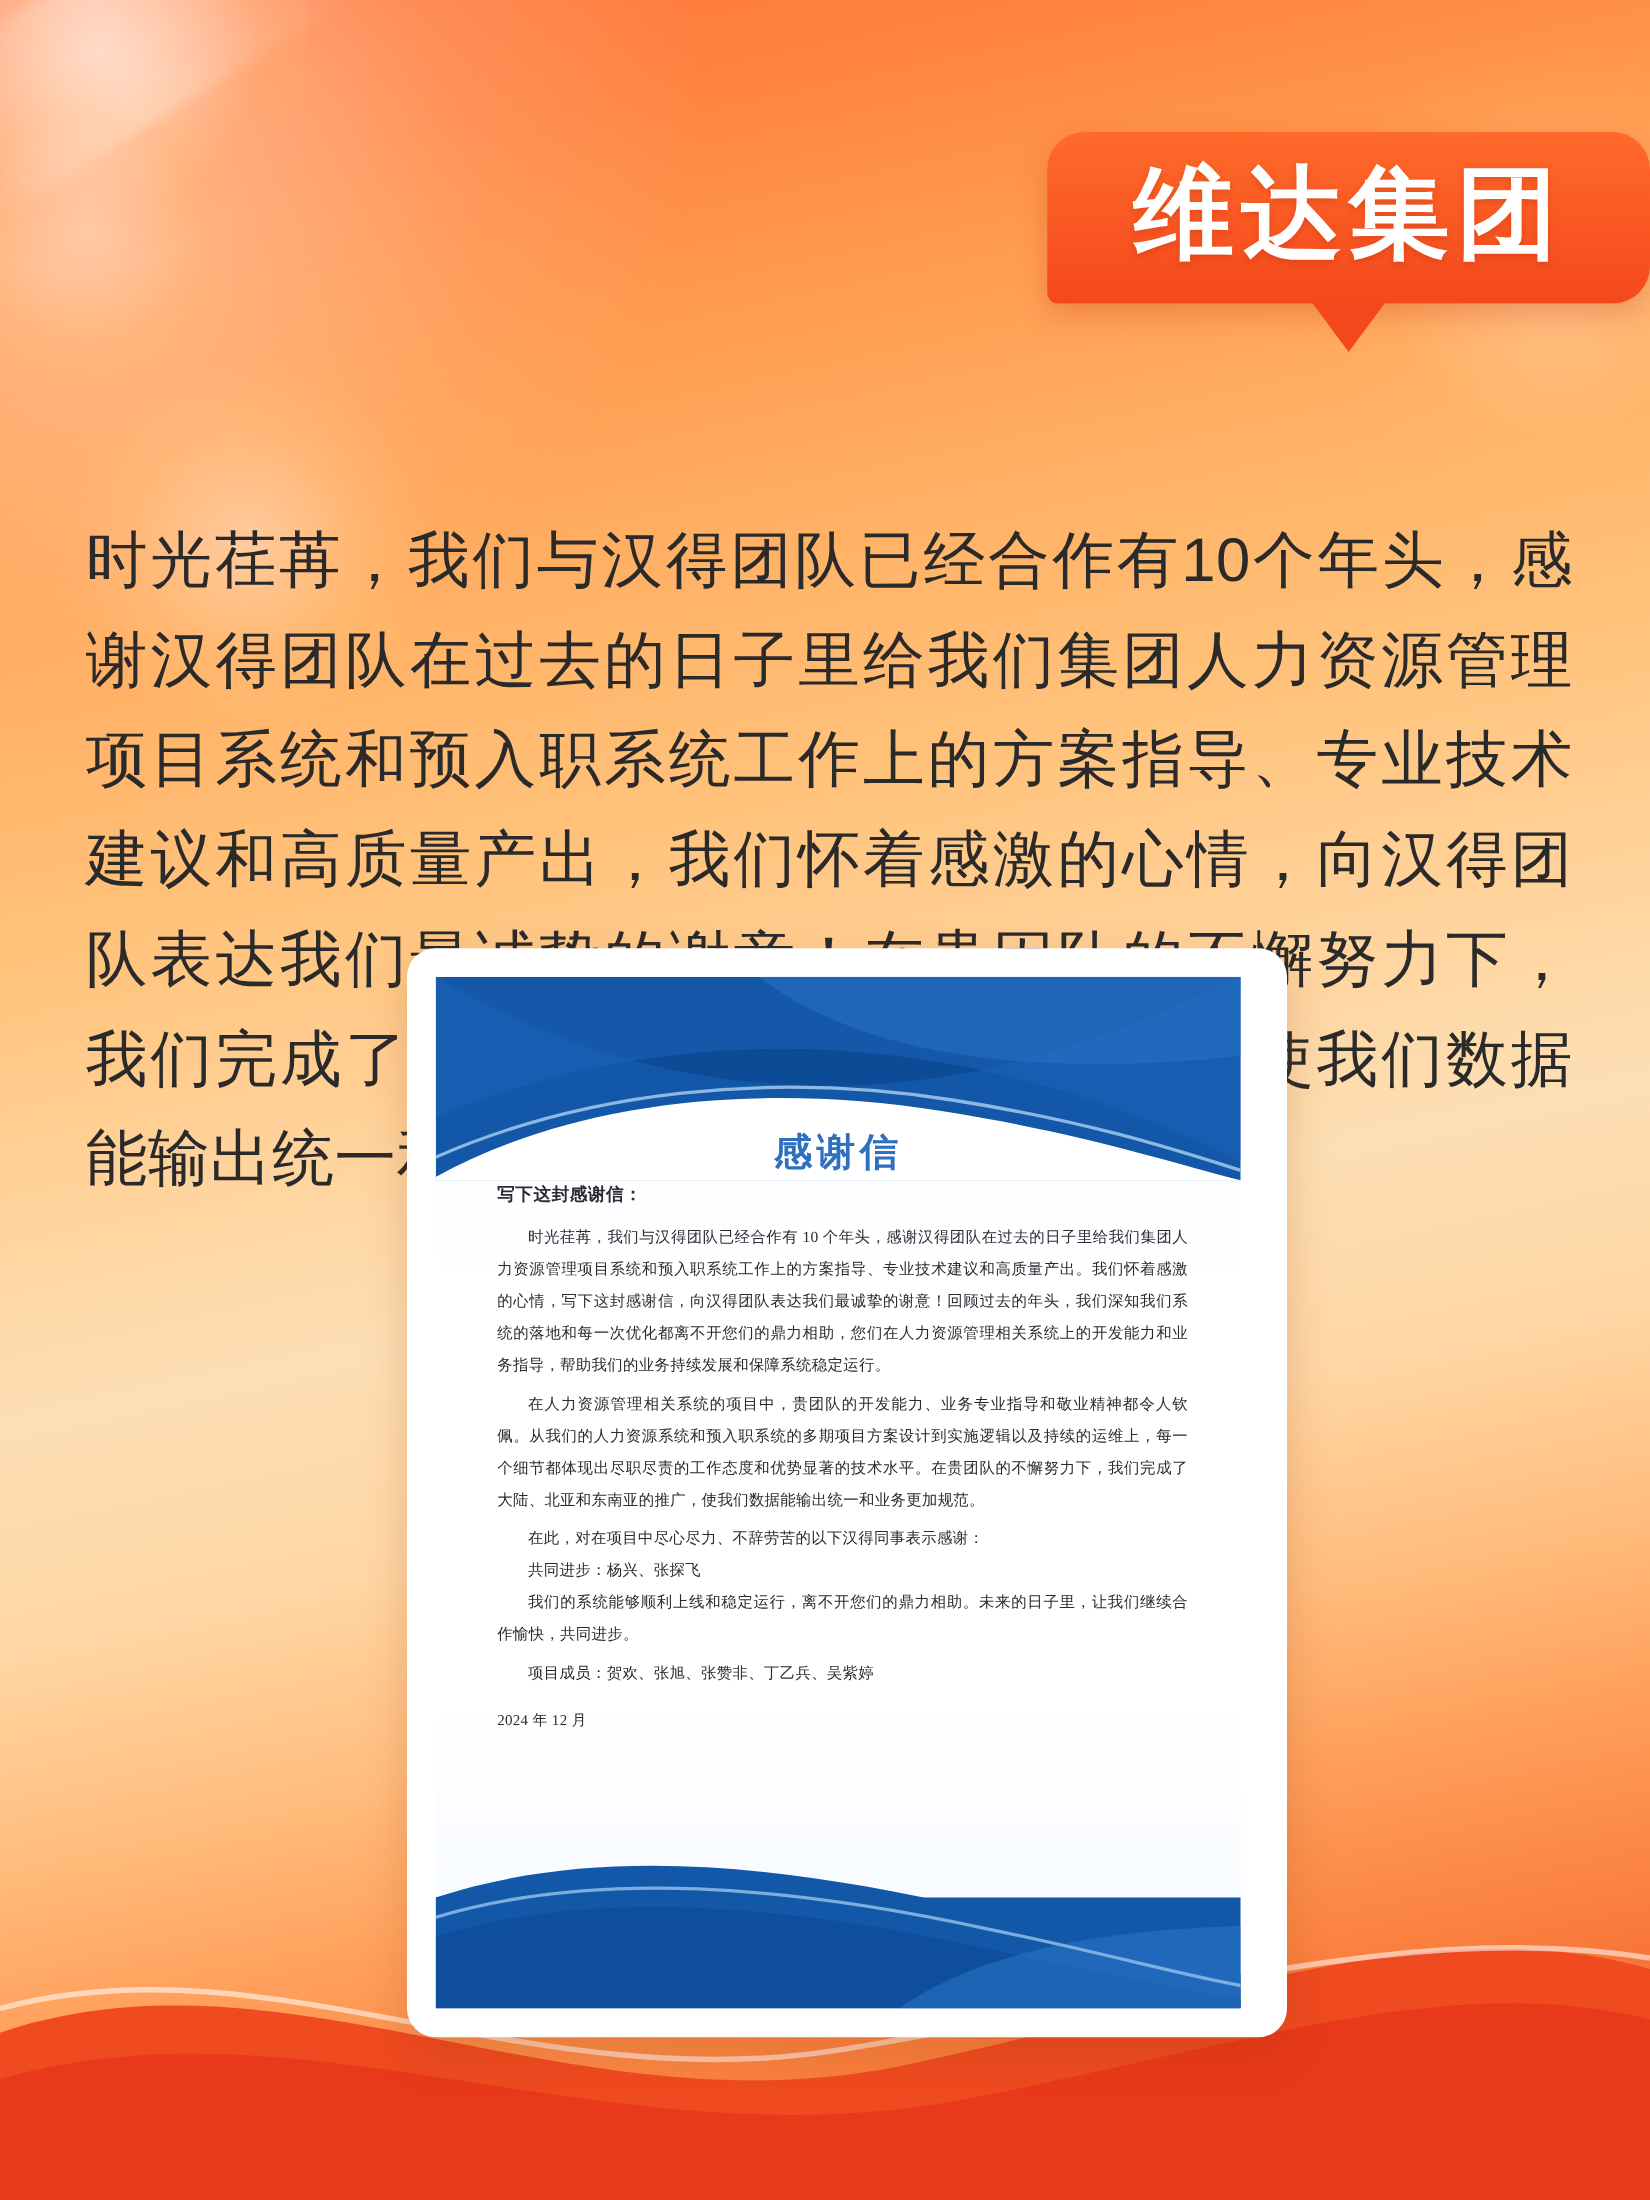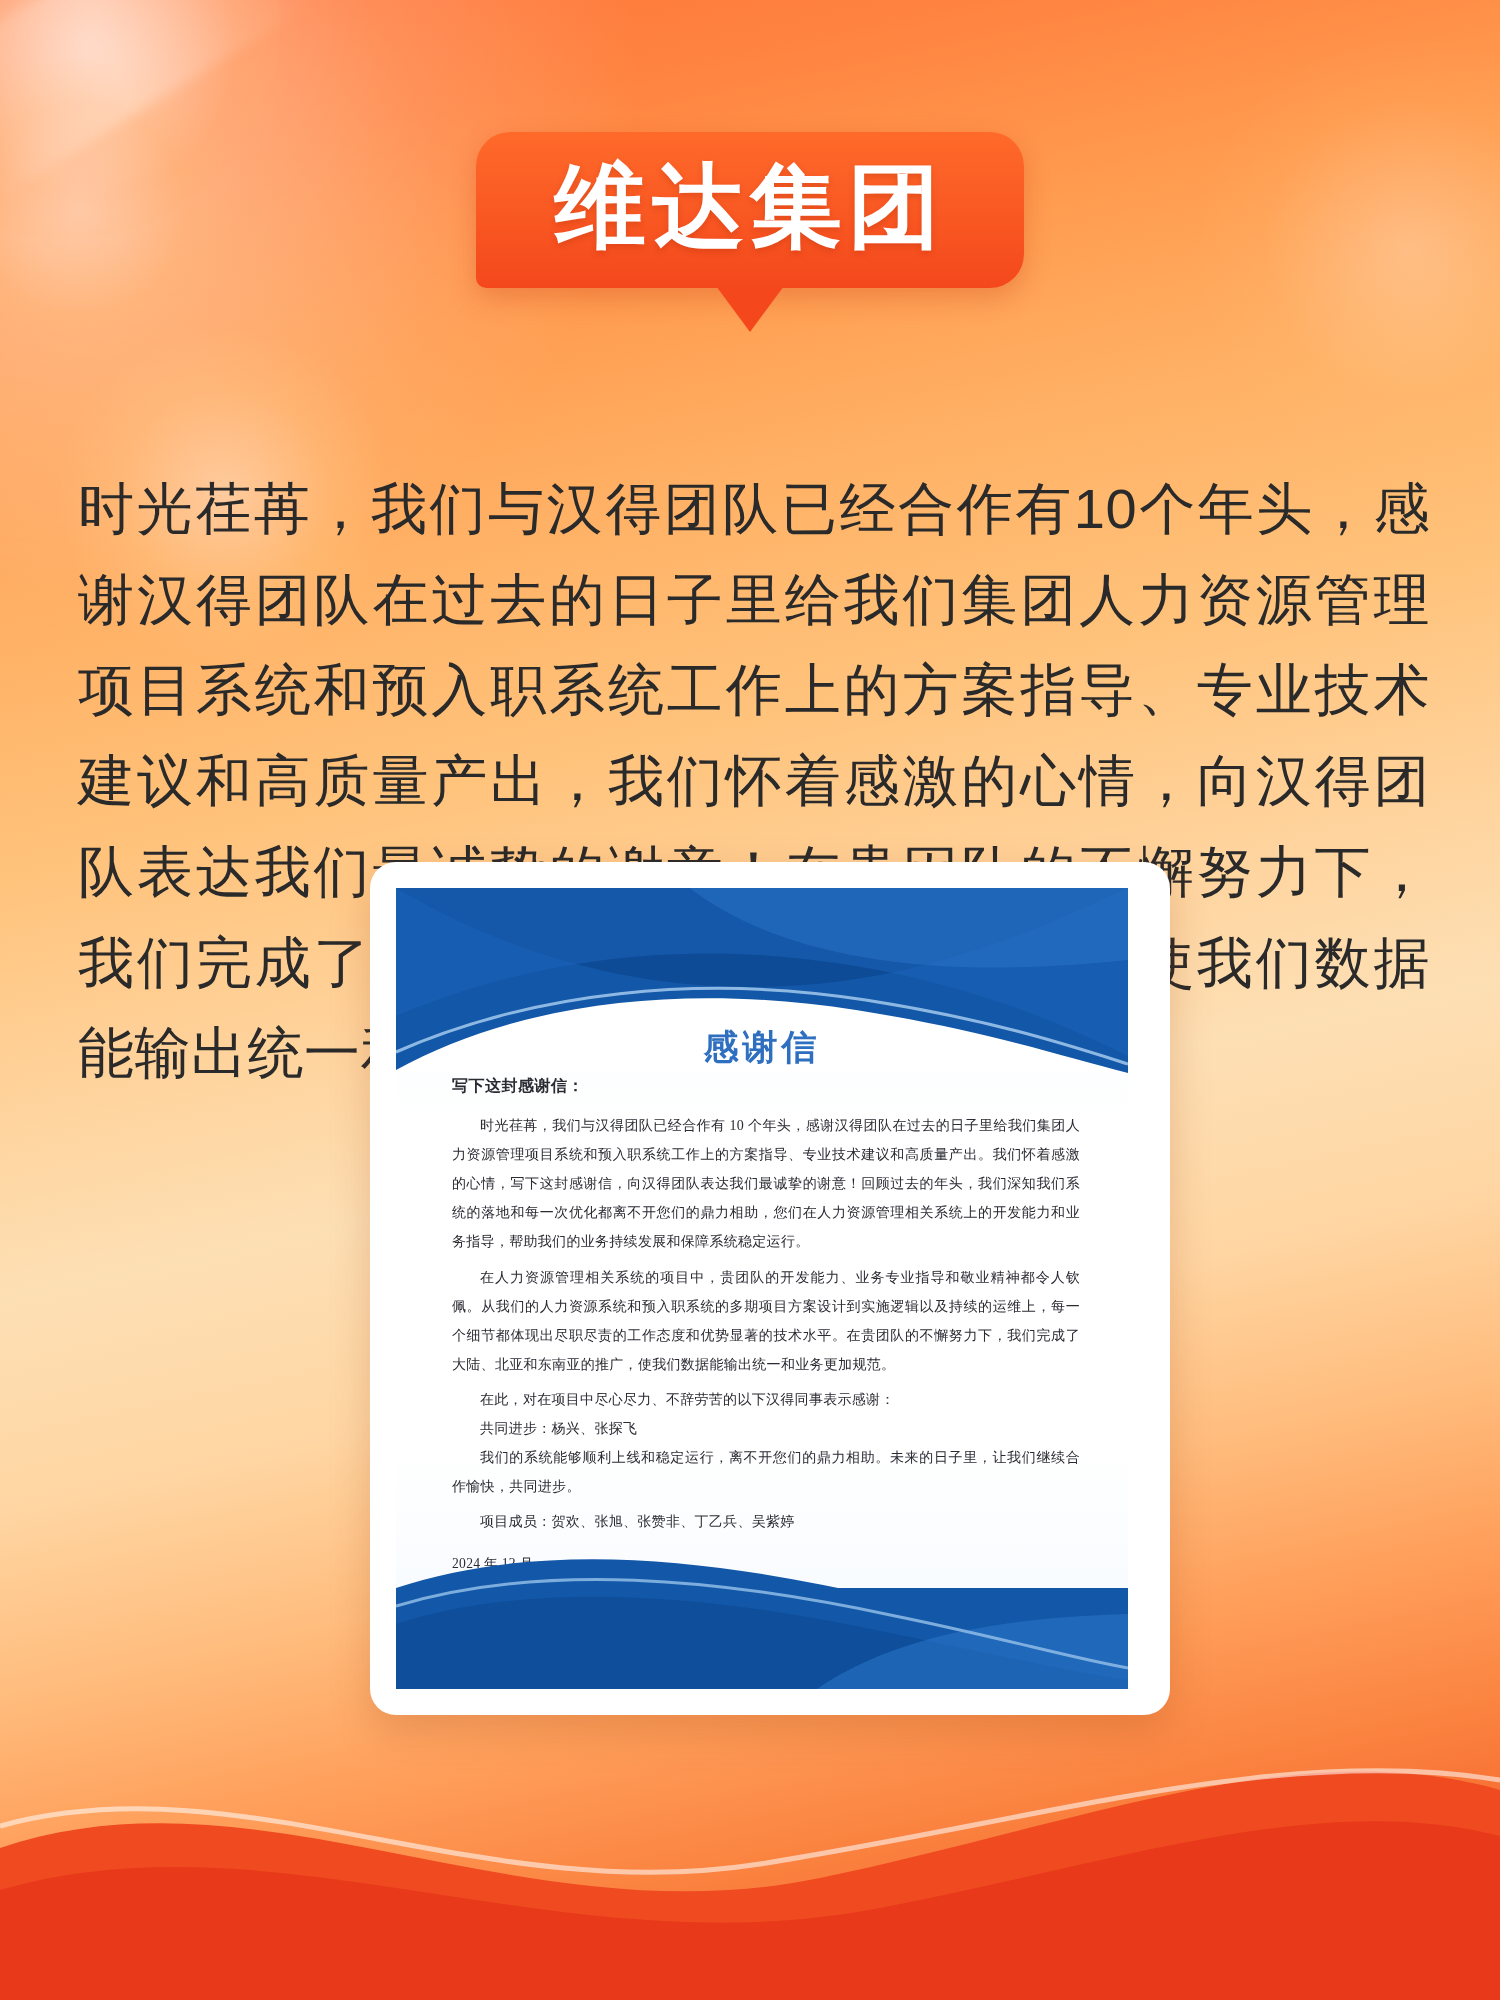--- a/index.html
+++ b/index.html
@@ -77,23 +77,23 @@
   .wave-bottom {
     position: absolute;
     left: 0; bottom: 0;
     width: 1500px; height: 360px;
     pointer-events: none;
   }
 
   
   .banner-wrap {
     position: absolute;
-    left: 0; right: 0; top: 132px;
+    left: 0; right: 0; top: 120px;
     display: flex;
-    justify-content: center;
+    justify-content: flex-end;
   }
   .banner {
     position: relative;
     background: linear-gradient(180deg, #ff6a2a 0%, #f4481c 100%);
     border-radius: 34px 34px 34px 10px;
     padding: 22px 78px 28px 78px;
     box-shadow: 0 10px 26px rgba(190, 45, 10, 0.25);
   }
   .banner-title {
     font-family: "Liberation Sans", sans-serif;
@@ -129,21 +129,21 @@
     text-align: justify;
     letter-spacing: 0.5px;
   }
 
   
   .device {
     position: absolute;
     left: 370px;
     top: 862px;
     width: 800px;
-    height: 853px;
+    height: 990px;
     background: #ffffff;
     border-radius: 26px;
     box-shadow: 0 16px 40px rgba(150, 60, 15, 0.22);
     padding: 26px 42px 26px 26px;
     box-sizing: border-box;
   }
   .letter {
     position: relative;
     width: 100%;
     height: 100%;

